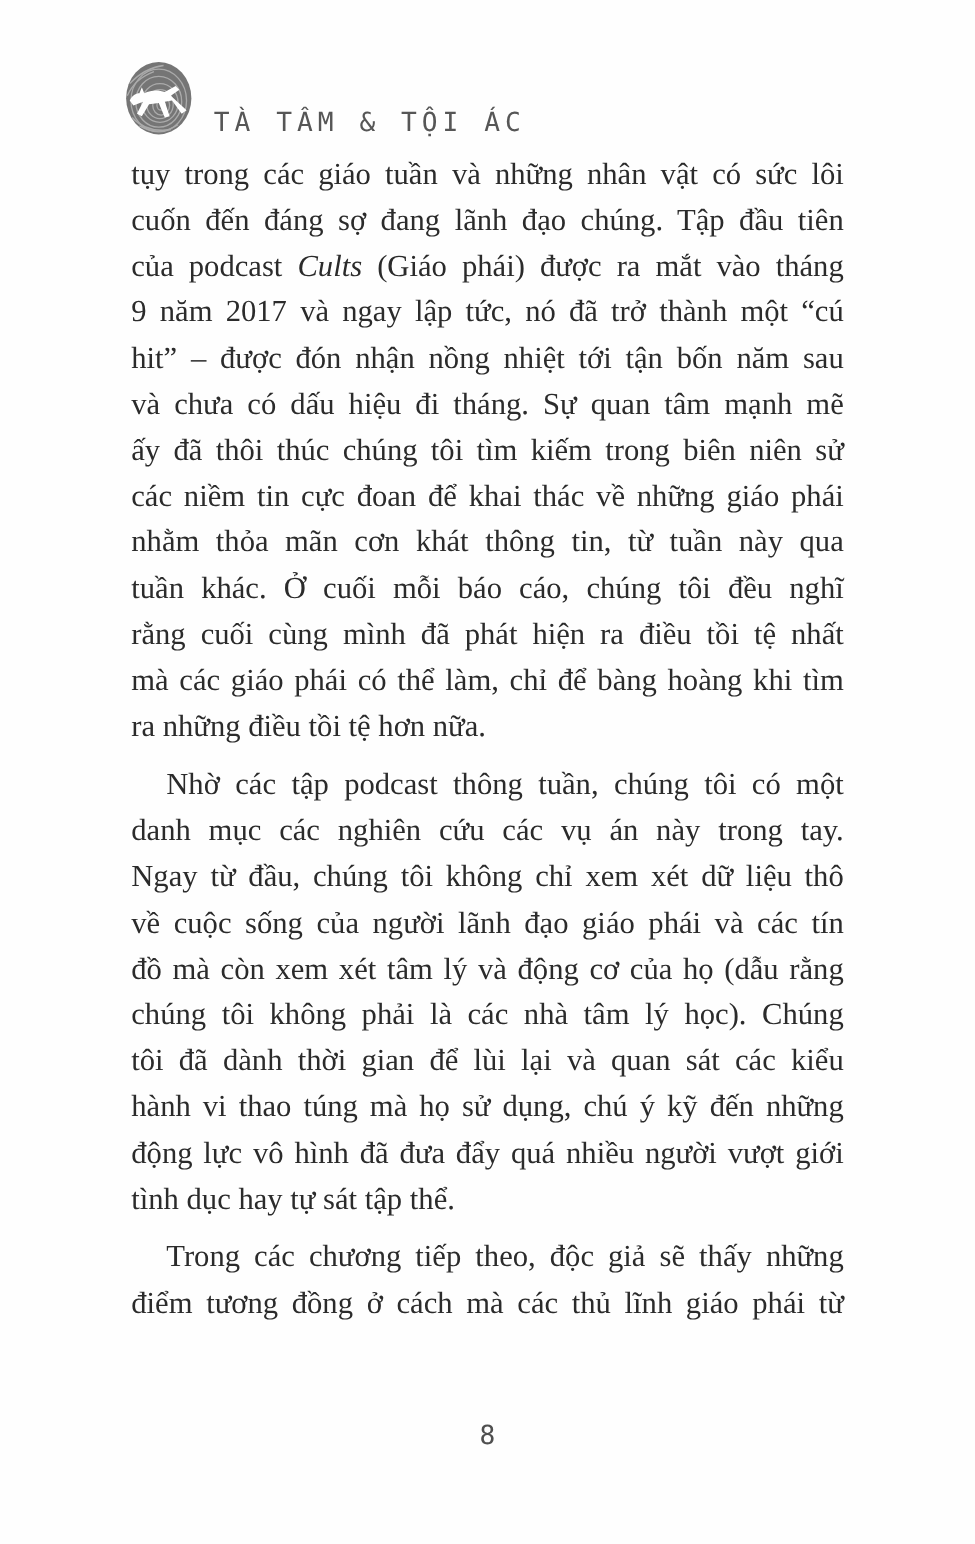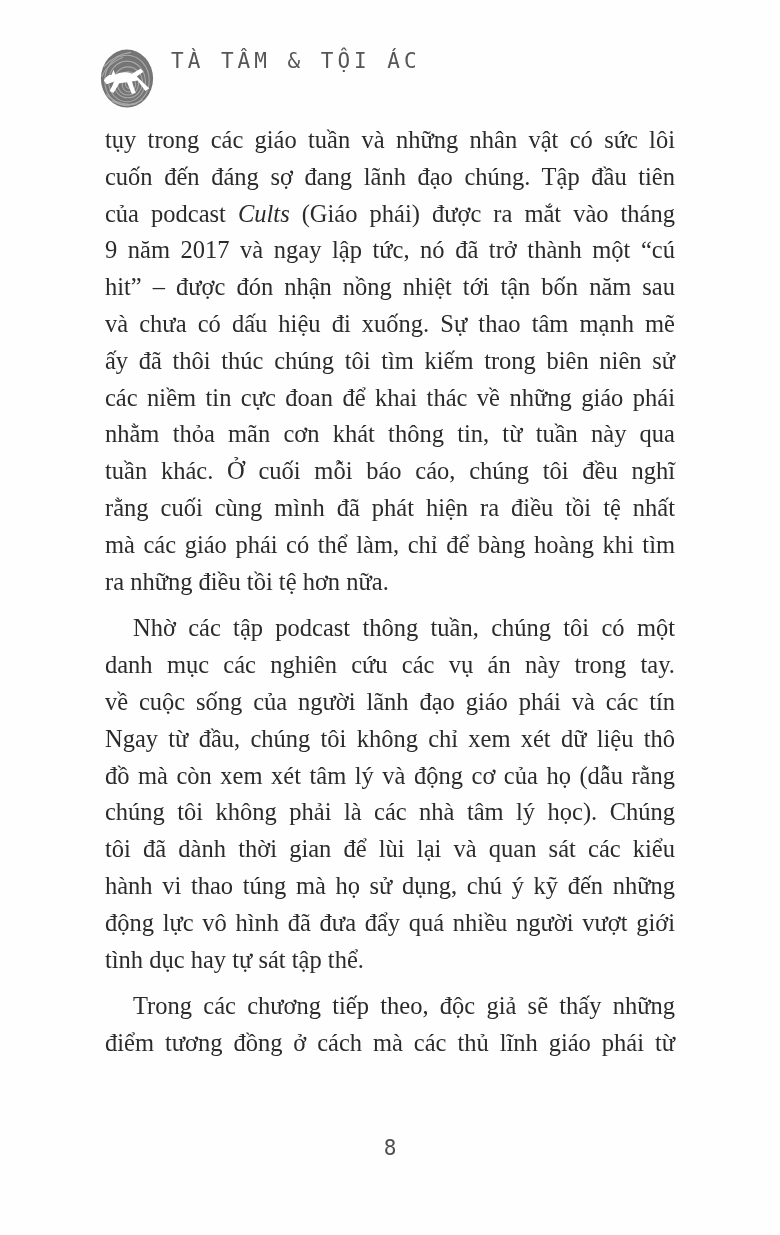--- a/index.html
+++ b/index.html
@@ -11,21 +11,21 @@
     overflow: hidden;
     font-family: "Liberation Serif", "DejaVu Serif", serif;
     color: #2b2b2b;
   }
 
   
   .page-header {
     position: absolute;
     left: 98px; top: 47px;
     display: flex;
-    align-items: flex-start;
+    align-items: flex-end;
     gap: 15px;
   }
   .logo { width: 58px; height: 63px; display: inline-block; }
   .logo svg { width: 58px; height: 63px; display: block; }
   .brand {
     font-family: "DejaVu Sans Mono", monospace;
     font-size: 21px;
     letter-spacing: 4px;
     color: #565656;
     white-space: nowrap;
@@ -91,34 +91,34 @@
   <span class="brand">TÀ TÂM &amp; TỘI ÁC</span>
 </div>
 
 <div class="text-column">
     <div class="paragraph">
       <div class="line"><span>tụy trong các giáo tuần và những nhân vật có sức lôi</span></div>
       <div class="line"><span>cuốn đến đáng sợ đang lãnh đạo chúng. Tập đầu tiên</span></div>
       <div class="line"><span>của podcast </span><em>Cults</em><span> (Giáo phái) được ra mắt vào tháng</span></div>
       <div class="line"><span>9 năm 2017 và ngay lập tức, nó đã trở thành một “cú</span></div>
       <div class="line"><span>hit” – được đón nhận nồng nhiệt tới tận bốn năm sau</span></div>
-      <div class="line"><span>và chưa có dấu hiệu đi xuống. Sự thao tâm mạnh mẽ</span></div>
+      <div class="line"><span>và chưa có dấu hiệu đi tháng. Sự quan tâm mạnh mẽ</span></div>
       <div class="line"><span>ấy đã thôi thúc chúng tôi tìm kiếm trong biên niên sử</span></div>
       <div class="line"><span>các niềm tin cực đoan để khai thác về những giáo phái</span></div>
       <div class="line"><span>nhằm thỏa mãn cơn khát thông tin, từ tuần này qua</span></div>
       <div class="line"><span>tuần khác. Ở cuối mỗi báo cáo, chúng tôi đều nghĩ</span></div>
       <div class="line"><span>rằng cuối cùng mình đã phát hiện ra điều tồi tệ nhất</span></div>
       <div class="line"><span>mà các giáo phái có thể làm, chỉ để bàng hoàng khi tìm</span></div>
       <div class="line para-end"><span>ra những điều tồi tệ hơn nữa.</span></div>
     </div>
     <div class="paragraph indent">
       <div class="line"><span>Nhờ các tập podcast thông tuần, chúng tôi có một</span></div>
       <div class="line"><span>danh mục các nghiên cứu các vụ án này trong tay.</span></div>
+      <div class="line"><span>Ngay từ đầu, chúng tôi không chỉ xem xét dữ liệu thô</span></div>
       <div class="line"><span>về cuộc sống của người lãnh đạo giáo phái và các tín</span></div>
-      <div class="line"><span>Ngay từ đầu, chúng tôi không chỉ xem xét dữ liệu thô</span></div>
       <div class="line"><span>đồ mà còn xem xét tâm lý và động cơ của họ (dẫu rằng</span></div>
       <div class="line"><span>chúng tôi không phải là các nhà tâm lý học). Chúng</span></div>
       <div class="line"><span>tôi đã dành thời gian để lùi lại và quan sát các kiểu</span></div>
       <div class="line"><span>hành vi thao túng mà họ sử dụng, chú ý kỹ đến những</span></div>
       <div class="line"><span>động lực vô hình đã đưa đẩy quá nhiều người vượt giới</span></div>
       <div class="line para-end"><span>tình dục hay tự sát tập thể.</span></div>
     </div>
     <div class="paragraph indent">
       <div class="line"><span>Trong các chương tiếp theo, độc giả sẽ thấy những</span></div>
       <div class="line"><span>điểm tương đồng ở cách mà các thủ lĩnh giáo phái từ</span></div>

